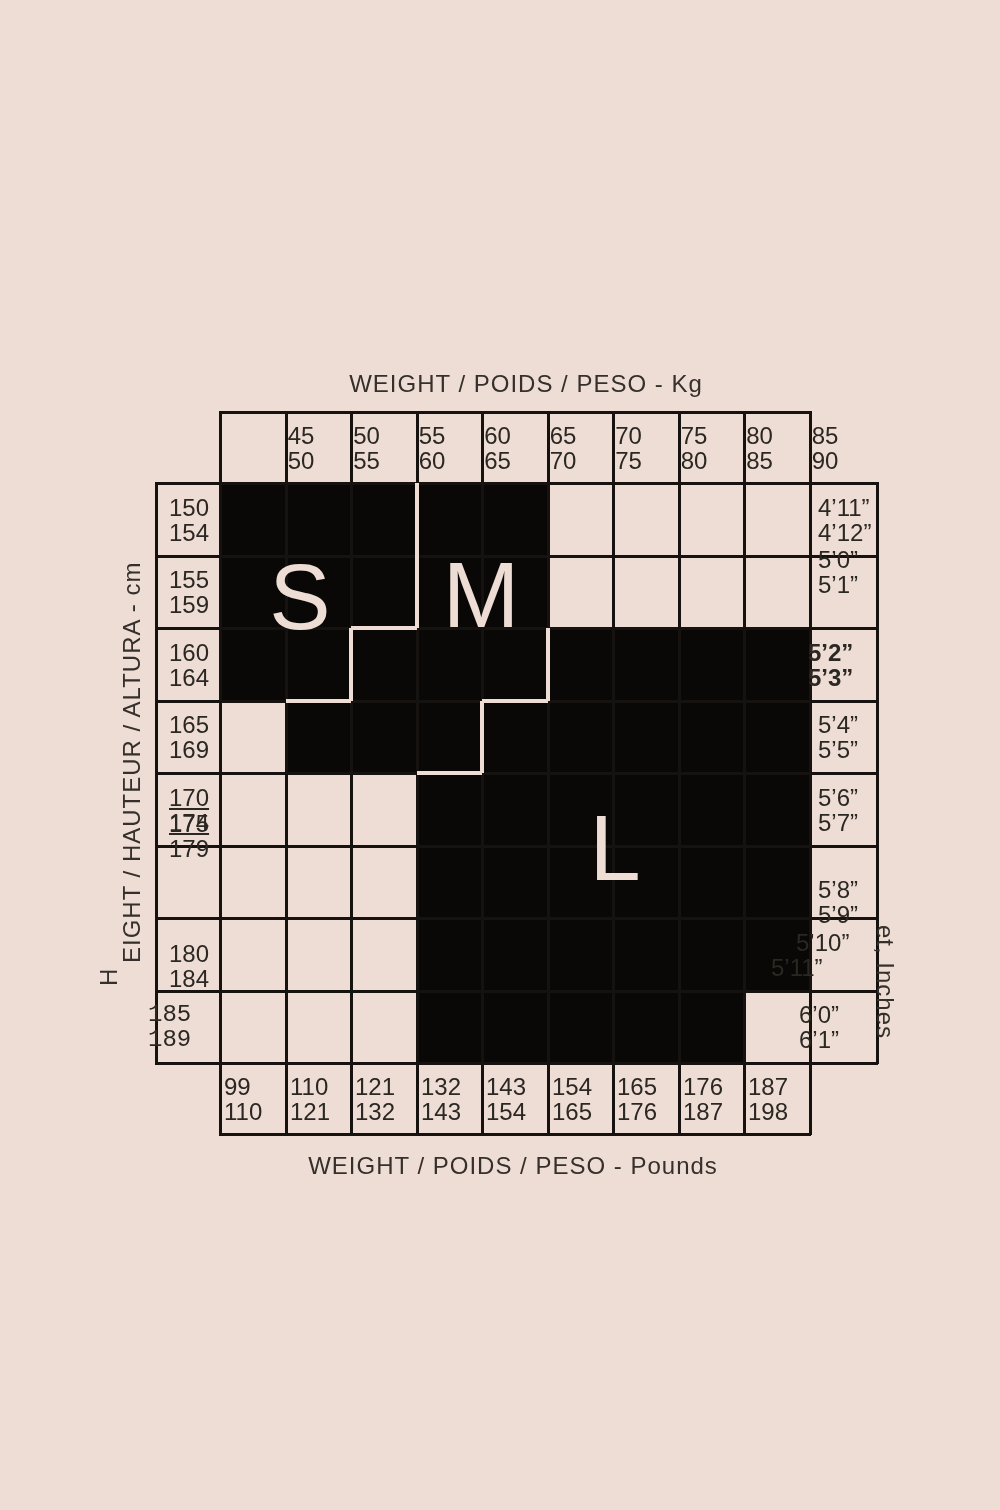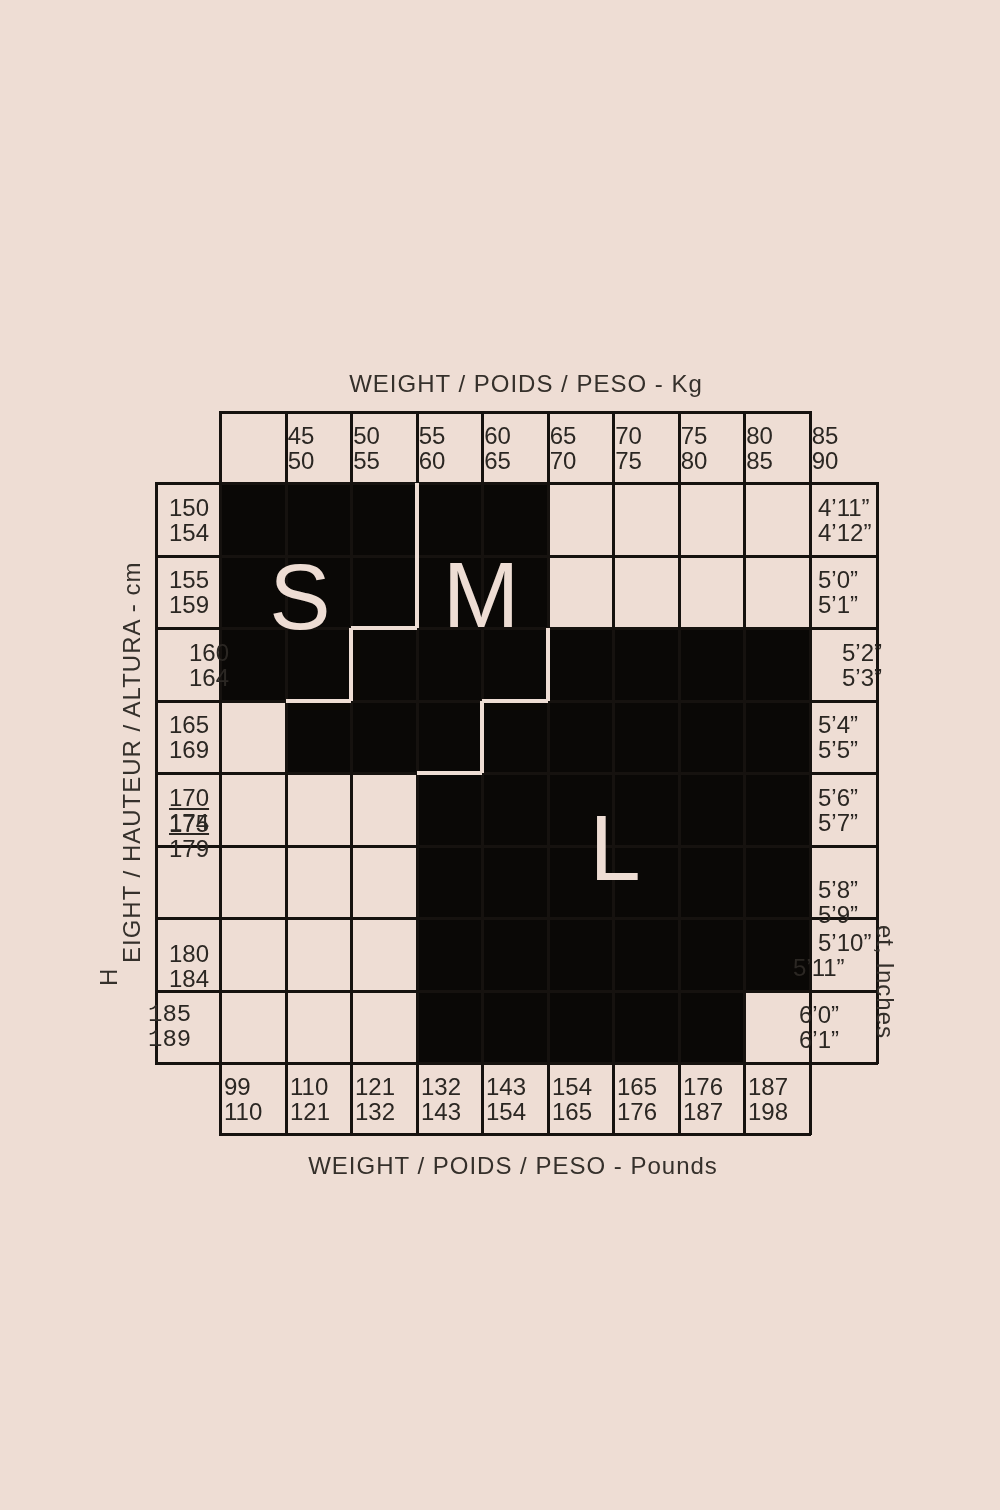--- a/index.html
+++ b/index.html
@@ -149,52 +149,52 @@
 176</span></div>
   <div class="cell lb" style="left:679px;top:1063px;width:65px;height:71px;"><span>176
 187</span></div>
   <div class="cell lb" style="left:744px;top:1063px;width:66px;height:71px;"><span>187
 198</span></div>
 
   <div class="cell cm" style="left:156px;top:483px;width:64px;height:73px;"><span>150
 154</span></div>
   <div class="cell cm" style="left:156px;top:556px;width:64px;height:72px;"><span>155
 159</span></div>
-  <div class="cell cm" style="left:156px;top:628px;width:64px;height:73px;margin-left:20px;"><span>160
+  <div class="cell cm" style="left:156px;top:628px;width:64px;height:73px;"><span>160
 164</span></div>
   <div class="cell cm" style="left:156px;top:701px;width:64px;height:72px;"><span>165
 169</span></div>
   <div class="cell cm" style="left:156px;top:773px;width:64px;height:73px;text-decoration:underline;"><span>170
 174</span></div>
   <div class="cell cm" style="left:156px;top:800px;width:64px;height:72px;text-align:right;"><span>175
 179</span></div>
   <div class="cell cm" style="left:156px;top:918px;width:64px;height:73px;justify-content:flex-end;"><span>180
 184</span></div>
   <div class="cell cm" style="left:156px;top:991px;width:64px;height:72px;font-family:Liberation Mono, monospace;"><span class="cm-shift">185
 189</span></div>
 
   <div class="cell ft" style="left:810px;top:483px;width:67px;height:73px;justify-content:center;">
     <span>4’11”</span><span>4’12”</span>
   </div>
-  <div class="cell ft" style="left:810px;top:556px;width:67px;height:72px;">
+  <div class="cell ft" style="left:810px;top:536px;width:67px;height:72px;">
     <span>5’0”</span><span>5’1”</span>
   </div>
-  <div class="cell ft" style="left:834px;top:628px;width:67px;height:73px;">
+  <div class="cell ft" style="left:800px;top:628px;width:67px;height:73px;font-weight:bold;">
     <span>5’2”</span><span>5’3”</span>
   </div>
   <div class="cell ft" style="left:810px;top:701px;width:67px;height:72px;">
     <span>5’4”</span><span>5’5”</span>
   </div>
   <div class="cell ft" style="left:810px;top:773px;width:67px;height:73px;">
     <span>5’6”</span><span>5’7”</span>
   </div>
   <div class="cell ft" style="left:810px;top:846px;width:67px;height:72px;margin-top:20px;">
     <span>5’8”</span><span>5’9”</span>
   </div>
-  <div class="cell ft" style="left:810px;top:918px;width:67px;height:73px;">
+  <div class="cell ft" style="left:788px;top:918px;width:67px;height:73px;">
     <span>5’10”</span><span class="ft-line2-shift">5’11”</span>
   </div>
   <div class="cell ft ft-shift" style="left:810px;top:991px;width:67px;height:72px;">
     <span>6’0”</span><span>6’1”</span>
   </div>
 
   <div class="size-letter" style="left:300px;top:597px;">S</div>
   <div class="size-letter" style="left:481px;top:595px;">M</div>
   <div class="size-letter" style="left:615px;top:848px;">L</div>
 

